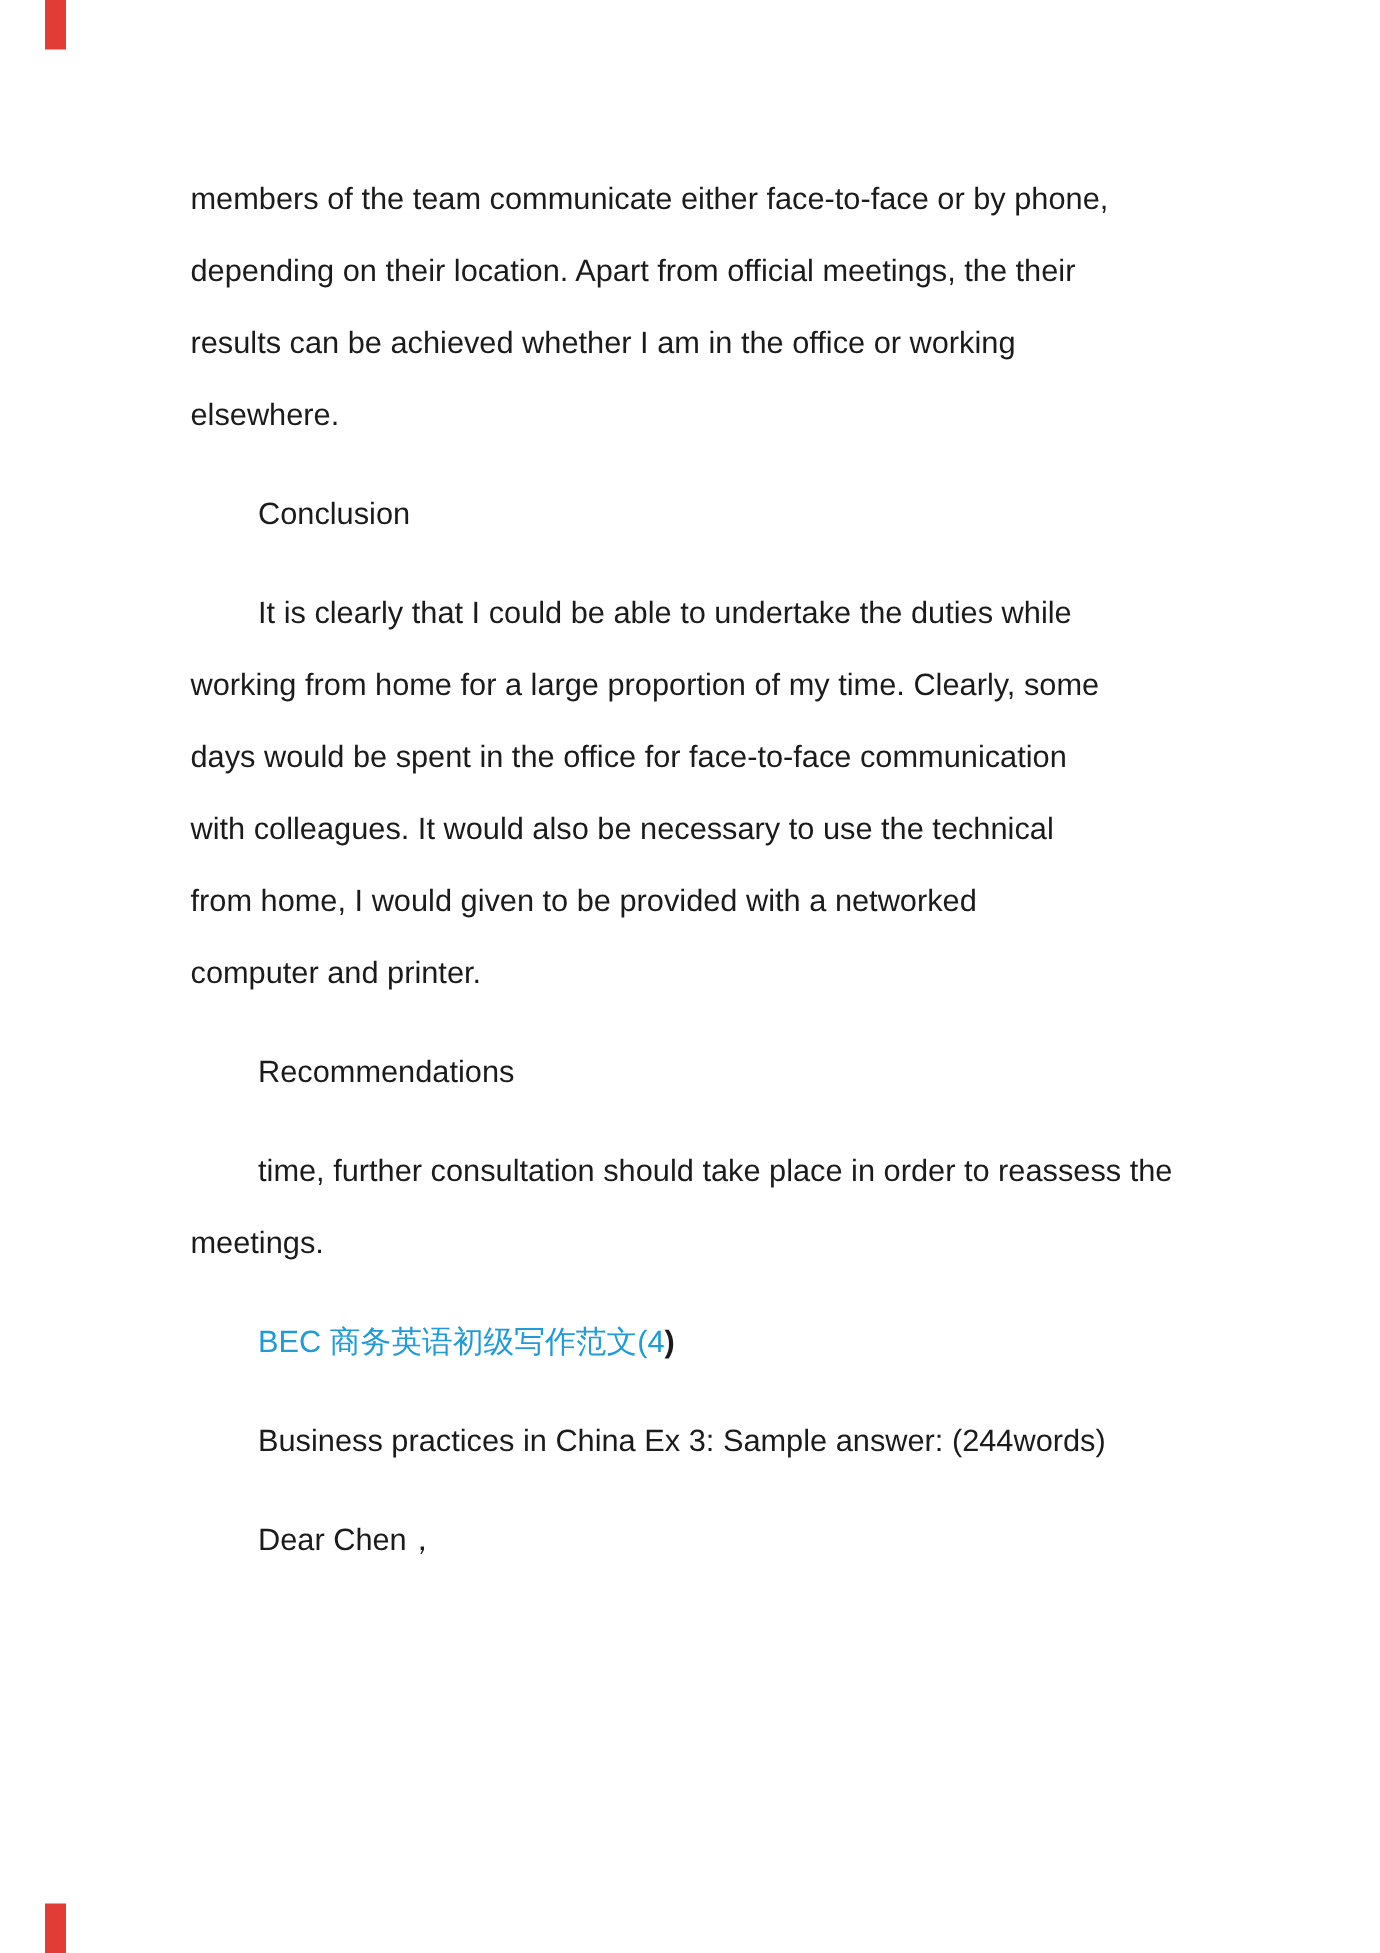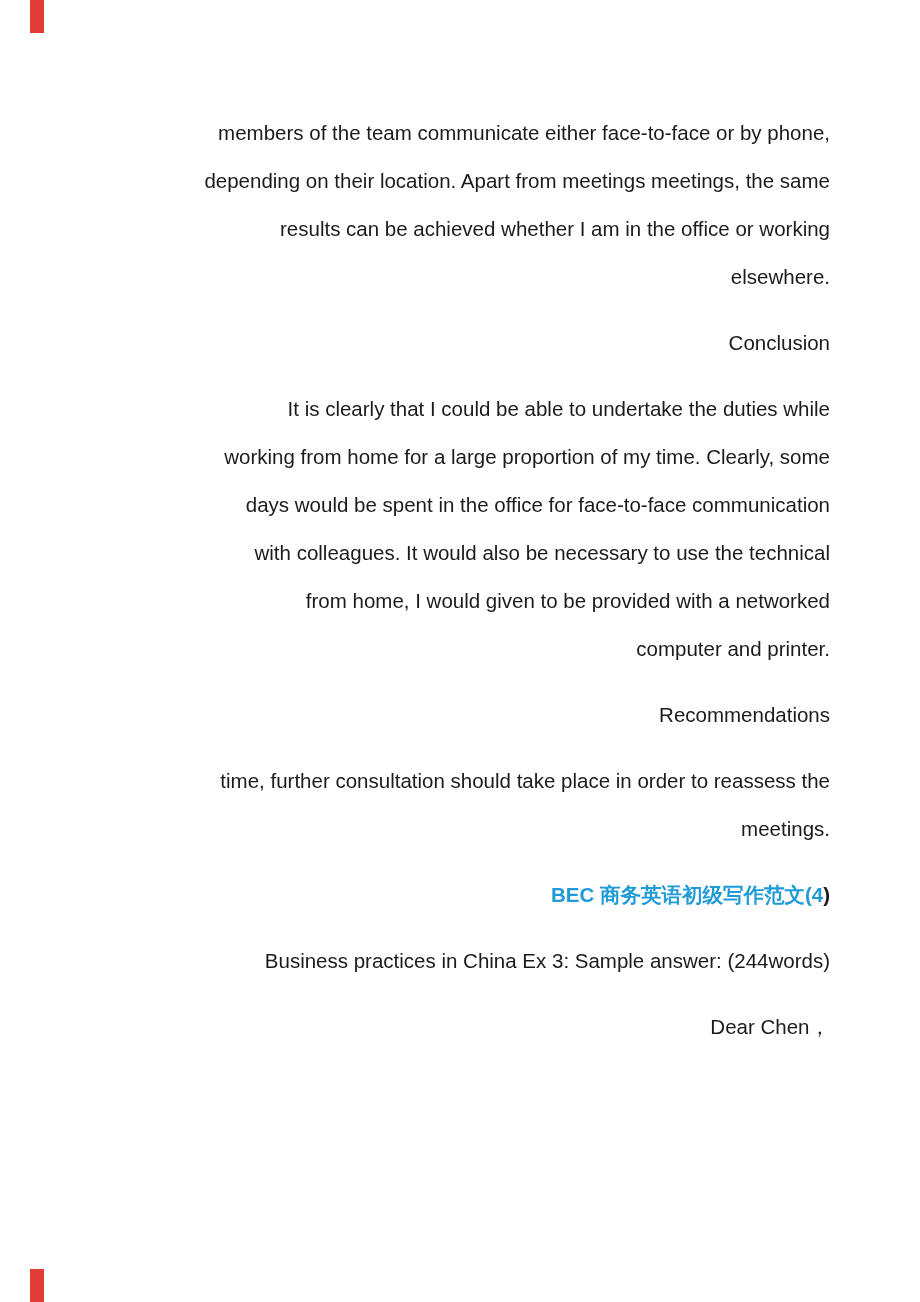--- a/index.html
+++ b/index.html
@@ -19,49 +19,48 @@
     left: 30px;
     width: 14px;
     height: 33px;
     background: var(--marker-color, #e23c36);
   }
   .page-marker.top { top: 0; }
   .page-marker.bottom { top: 1269px; }
 
   .doc {
     position: absolute;
-    left: 140px;
+    left: 127px;
     top: 109px;
     width: 690px;
     font-size: 20.5px;
     line-height: 48px;
     color: var(--text-color, #1b1b1b);
     font-weight: 400;
-    text-align: right;
   }
   .paragraph { margin: 0 0 18px 0; }
   .paragraph:last-child { margin-bottom: 0; }
   .line {
     height: 48px;
     white-space: pre;
   }
   .paragraph.indent .line:first-child { padding-left: 45px; }
   .paragraph.heading .line { font-weight: 700; }
-  .accent { color: var(--accent-color, #219bd8); font-weight: 700; }
+  .accent { color: var(--accent-color, #219bd8); font-weight: 400; }
   .plain  { color: var(--text-color, #1b1b1b); font-weight: 700; }
 </style>
 </head>
 <body style="background: rgb(255, 255, 255);">
 
 <div class="page-marker top"></div>
 
 <div class="doc">
     <div class="paragraph">
       <div class="line">members of the team communicate either face-to-face or by phone,</div>
-      <div class="line">depending on their location. Apart from meetings meetings, the same</div>
+      <div class="line">depending on their location. Apart from official meetings, the their</div>
       <div class="line">results can be achieved whether I am in the office or working</div>
       <div class="line">elsewhere.</div>
     </div>
     <div class="paragraph indent">
       <div class="line">Conclusion</div>
     </div>
     <div class="paragraph indent">
       <div class="line">It is clearly that I could be able to undertake the duties while</div>
       <div class="line">working from home for a large proportion of my time. Clearly, some</div>
       <div class="line">days would be spent in the office for face-to-face communication</div>

